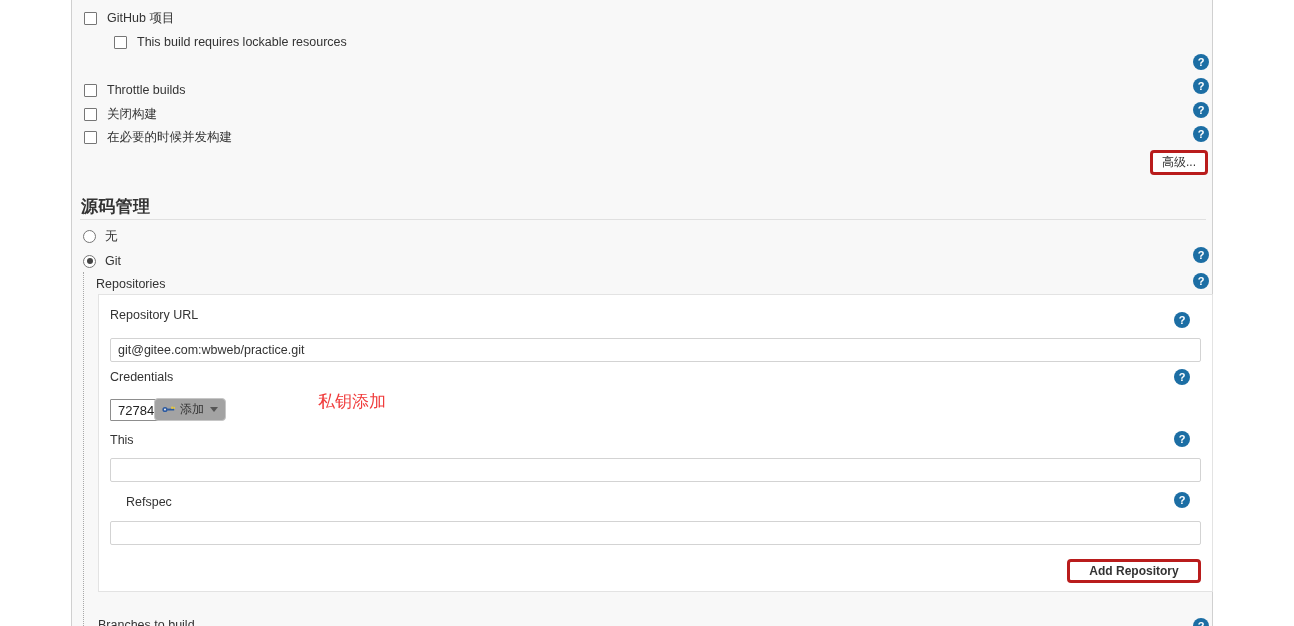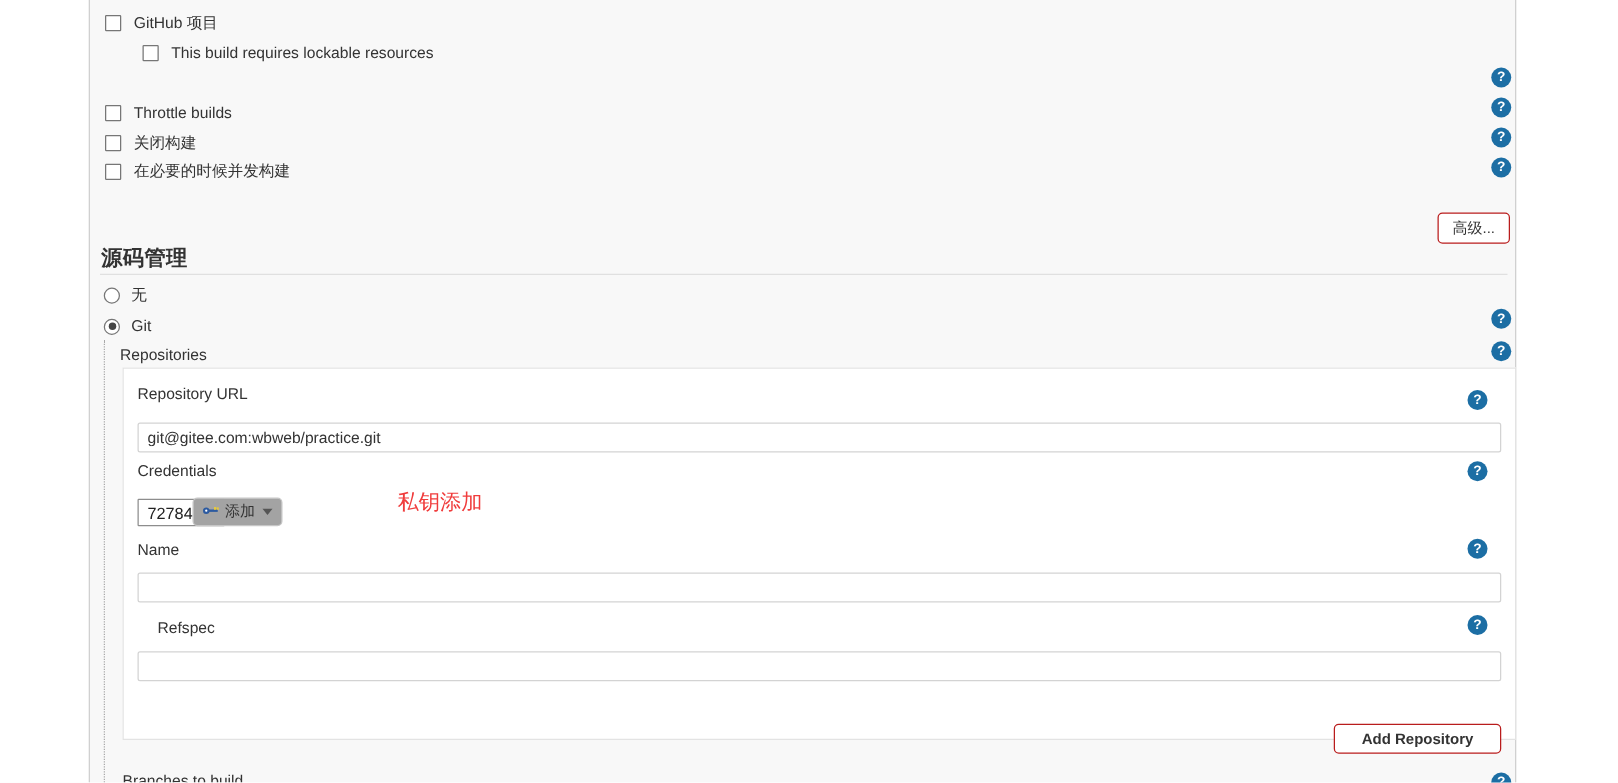--- a/index.html
+++ b/index.html
@@ -69,32 +69,31 @@
     line-height: 16px;
     text-align: center;
     font-family: "Liberation Sans", sans-serif;
     cursor: pointer;
   }
 
   
   .btn {
     position: absolute;
     background: #ffffff;
-    border: 1px solid #b91c1c;
+    border: 3px solid #b91c1c;
     border-radius: 4px;
     font-size: 12px;
     color: #333333;
     font-family: "Liberation Sans", sans-serif;
     display: flex;
     align-items: center;
     justify-content: center;
     cursor: pointer;
     padding: 0 10px;
     white-space: nowrap;
-    margin-top: 20px;
   }
   .btn-bold { font-weight: bold; }
 
   
   .section-title {
     position: absolute;
     font-size: 17px;
     font-weight: bold;
     color: #333333;
     letter-spacing: 0.3px;
@@ -314,21 +313,21 @@
             <circle cx="3" cy="5.5" r="0.9" fill="#ffffff"></circle>
             <rect x="5.2" y="4.6" width="7" height="1.9" fill="#2c5aa0"></rect>
             <rect x="9.2" y="2.6" width="1.8" height="2.2" fill="#e8c93a"></rect>
             <rect x="11.4" y="2.9" width="1.6" height="1.9" fill="#e8c93a"></rect>
           </svg>
         </span>
         <span class="txt-lbl">添加</span>
         <span class="caret-down"></span>
       </div>
 
-      <div class="lbl" style="position:absolute; left:11px; top:138px;">Name</div>
+      <div class="lbl" style="position:absolute; left:11px; top:138px;">This</div>
       <input class="txt" style="left: 11px; top: 163px; width: 1091px; height: 24px;" value="">
       <div class="help" style="left:1075px; top:136px;">?</div>
 
       <div class="lbl" style="position:absolute; left:27px; top:200px;">Refspec</div>
       <input class="txt" style="left: 11px; top: 226px; width: 1091px; height: 24px;" value="">
       <div class="help" style="left:1075px; top:197px;">?</div>
 
       <div class="btn btn-bold" style="left:968px; top:264px; width:134px; height:24px;">
         <span>Add Repository</span>
       </div>

